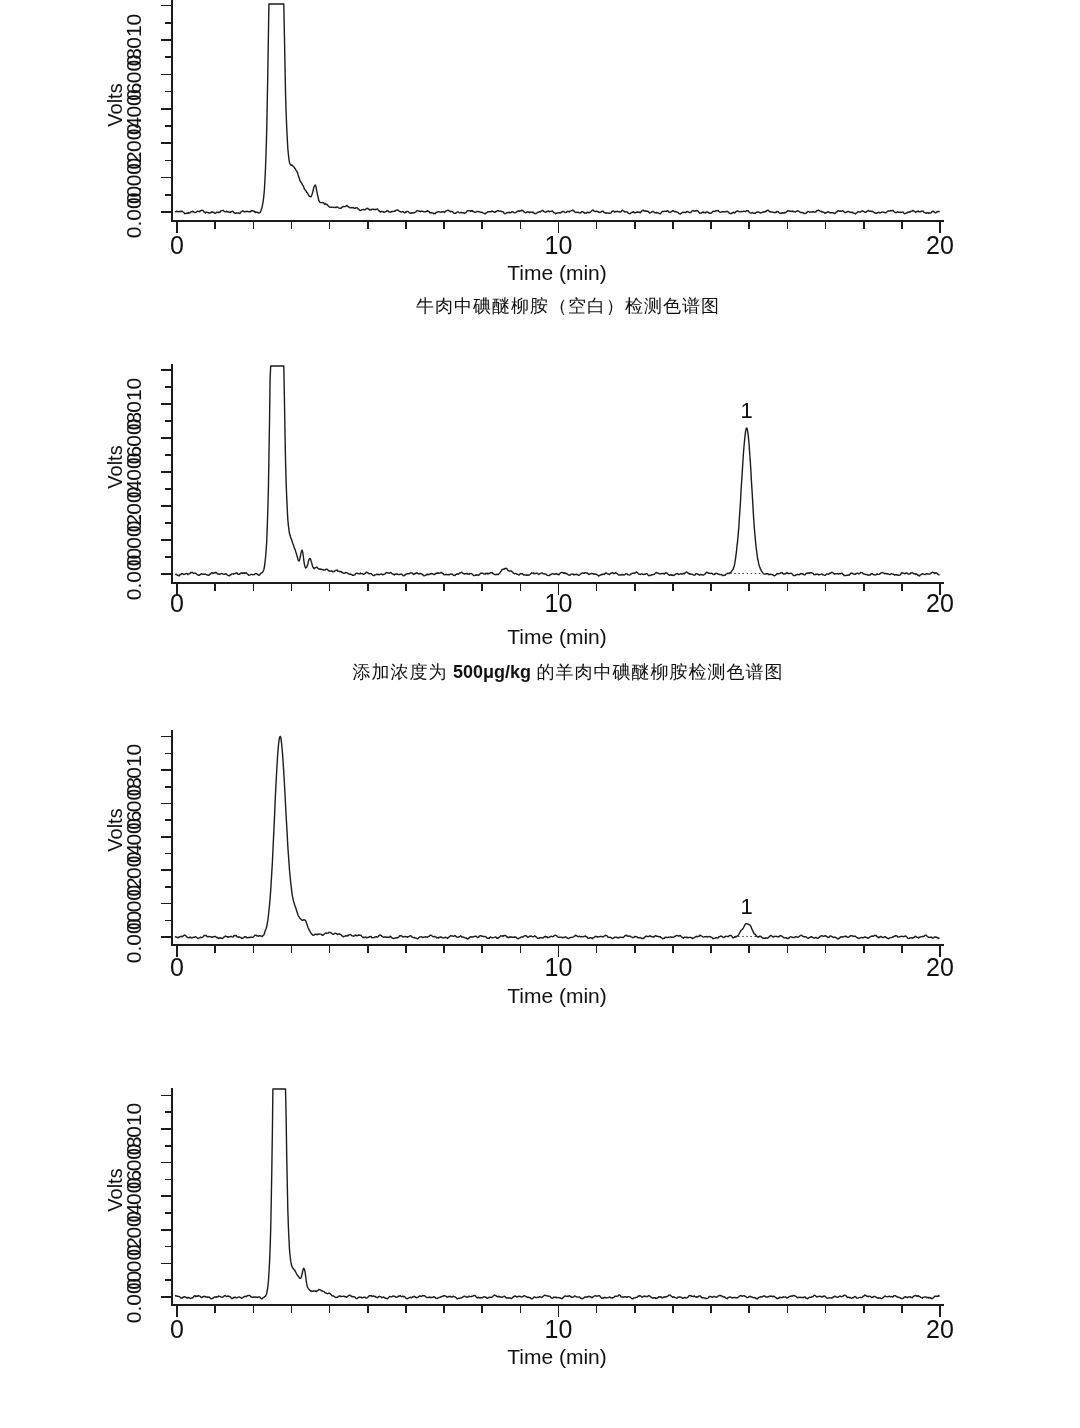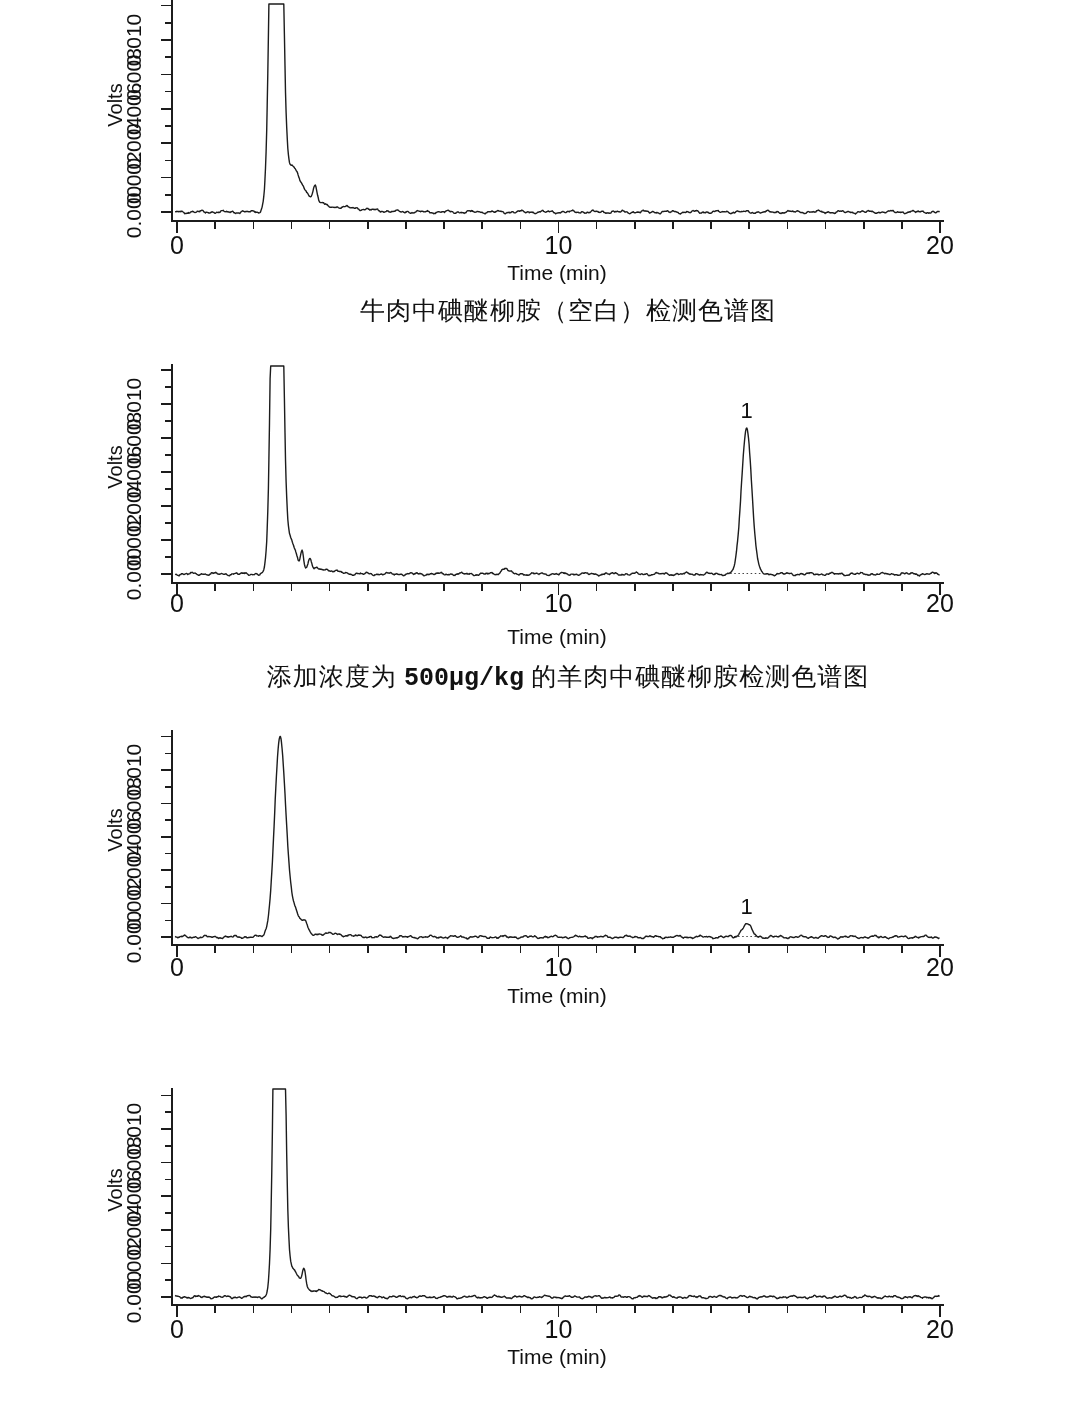--- a/index.html
+++ b/index.html
@@ -1,23 +1,23 @@
 <!DOCTYPE html>
 <html><head>
 <meta charset="utf-8">
 <style>
   html,body{margin:0;padding:0;background:#ffffff;}
   .page{position:relative;width:1080px;height:1428px;background:#ffffff;overflow:hidden;
         font-family:"Liberation Sans",sans-serif;}
   .chart-block{position:absolute;left:0;width:1080px;}
   .chart-block svg{display:block;}
   .caption{width:1080px;box-sizing:border-box;padding-left:56px;text-align:center;
-           font-family:"Liberation Serif",serif;font-size:25px;color:#111;
+           font-family:"Liberation Serif",serif;font-size:18px;color:#111;
            letter-spacing:1px;white-space:nowrap;}
-  .caption .capb{font-family:Liberation Mono, monospace;font-weight:bold;letter-spacing:0;}
+  .caption .capb{font-family:Liberation Sans, sans-serif;font-weight:bold;letter-spacing:0;}
   text{fill:#111;}
 </style>
 </head>
 <body>
 
 <div class="page">
 
   <div class="chart-block" style="top:0px">
     <svg id="chart0" width="1080" height="288" viewBox="0 0 1080 288">
         <line x1="171" y1="221" x2="944" y2="221" stroke="#1c1c1c" stroke-width="2.4" shape-rendering="crispEdges"></line>

